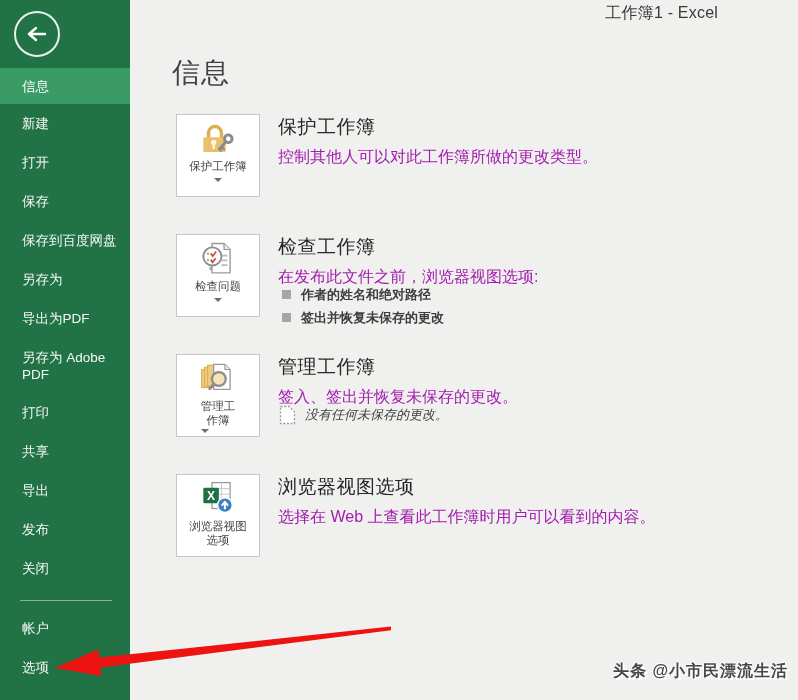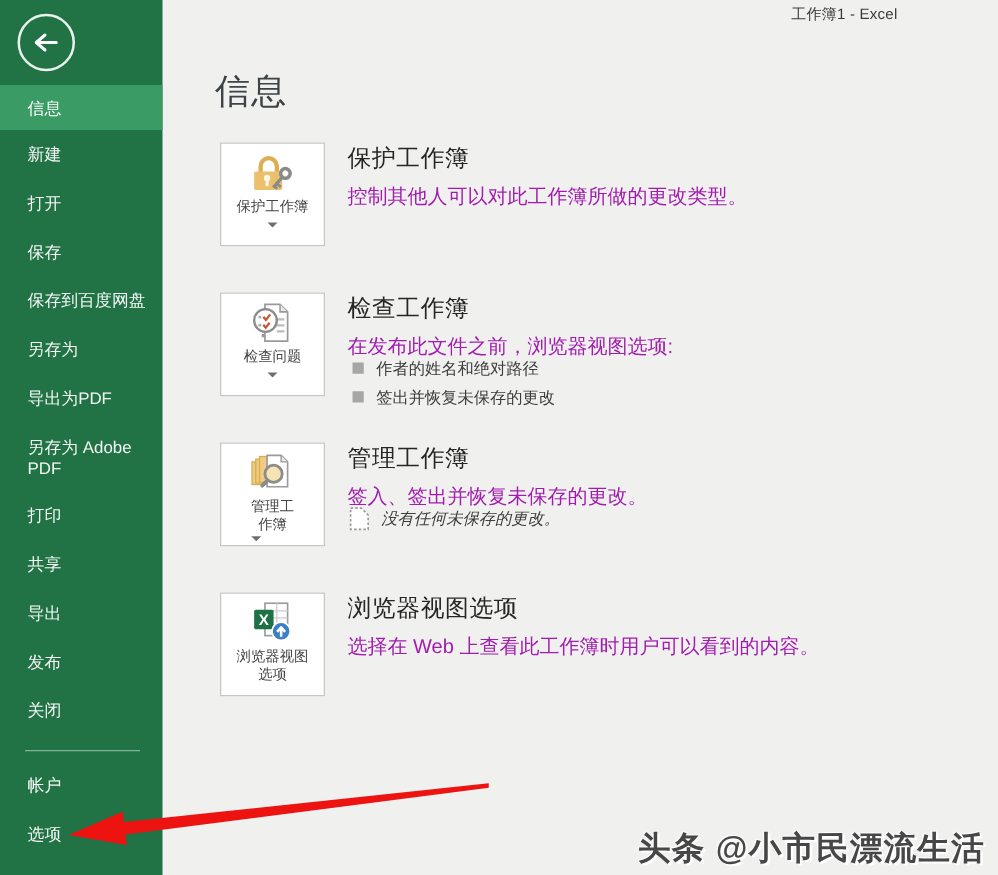--- a/index.html
+++ b/index.html
@@ -7,21 +7,21 @@
   body {
     font-family:"Liberation Sans","DejaVu Sans",sans-serif;
     background:#f0f0ef;
     position:relative;
   }
   .app { position:absolute; inset:0; width:798px; height:700px; background:#f0f0ef; }
 
   
   .win-title {
     position:absolute; top:3px; right:80px;
-    font-size:12px; color:#3a3a3a; letter-spacing:0.2px;
+    font-size:16px; color:#3a3a3a; letter-spacing:0.2px;
   }
 
   
   .sidebar {
     position:absolute; left:0; top:0; width:130px; height:700px;
     background:#217346; color:#fff;
   }
   .back-btn {
     position:absolute; left:14px; top:11px; width:46px; height:46px;
     border:2px solid rgba(255,255,255,0.9); border-radius:50%;
@@ -70,37 +70,37 @@
   .caret.inline { margin-top:2px; }
 
   .sec-h {
     position:absolute; left:102px; top:0;
     font-size:19px; font-weight:400; color:#262626; letter-spacing:0.5px;
   }
   .sec-d {
     position:absolute; left:102px; top:33px;
     font-size:16px; color:#a21caf;
   }
-  .bullet-list { position:absolute; left:106px; top:52px; }
+  .bullet-list { position:absolute; left:106px; top:52px;font-weight:bold; }
   .bullet-row { display:flex; align-items:flex-start; height:23px; }
   .bullet-sq {
     width:9px; height:9px; background:#a6a6a6; margin:4px 10px 0 0; flex:0 0 auto;
   }
   .bullet-text { font-size:13px; color:#3d3d3d; }
   .status-row { position:absolute; left:103px; top:50px; display:flex; align-items:flex-start;font-style:italic; }
   .status-row .doc { margin:1px 9px 0 0; flex:0 0 auto; }
   .status-text { font-size:13px; color:#3d3d3d; margin-top:2px; }
 
   
   .arrow-overlay { position:absolute; left:0; top:0; width:798px; height:700px; pointer-events:none; }
 
   
   .watermark {
     position:absolute; top:661px; right:10px;
-    font-size:26px; font-weight:700; color:#474747; letter-spacing:1px;
+    font-size:16px; font-weight:700; color:#474747; letter-spacing:1px;
     text-shadow:2px 2px 0 #ffffff, -1px -1px 0 rgba(255,255,255,0.75), 1px -1px 0 rgba(255,255,255,0.5);
   }
 </style>
 </head>
 <body>
 
 <div class="app">
 
   <div class="win-title">工作簿1 - Excel</div>
 

